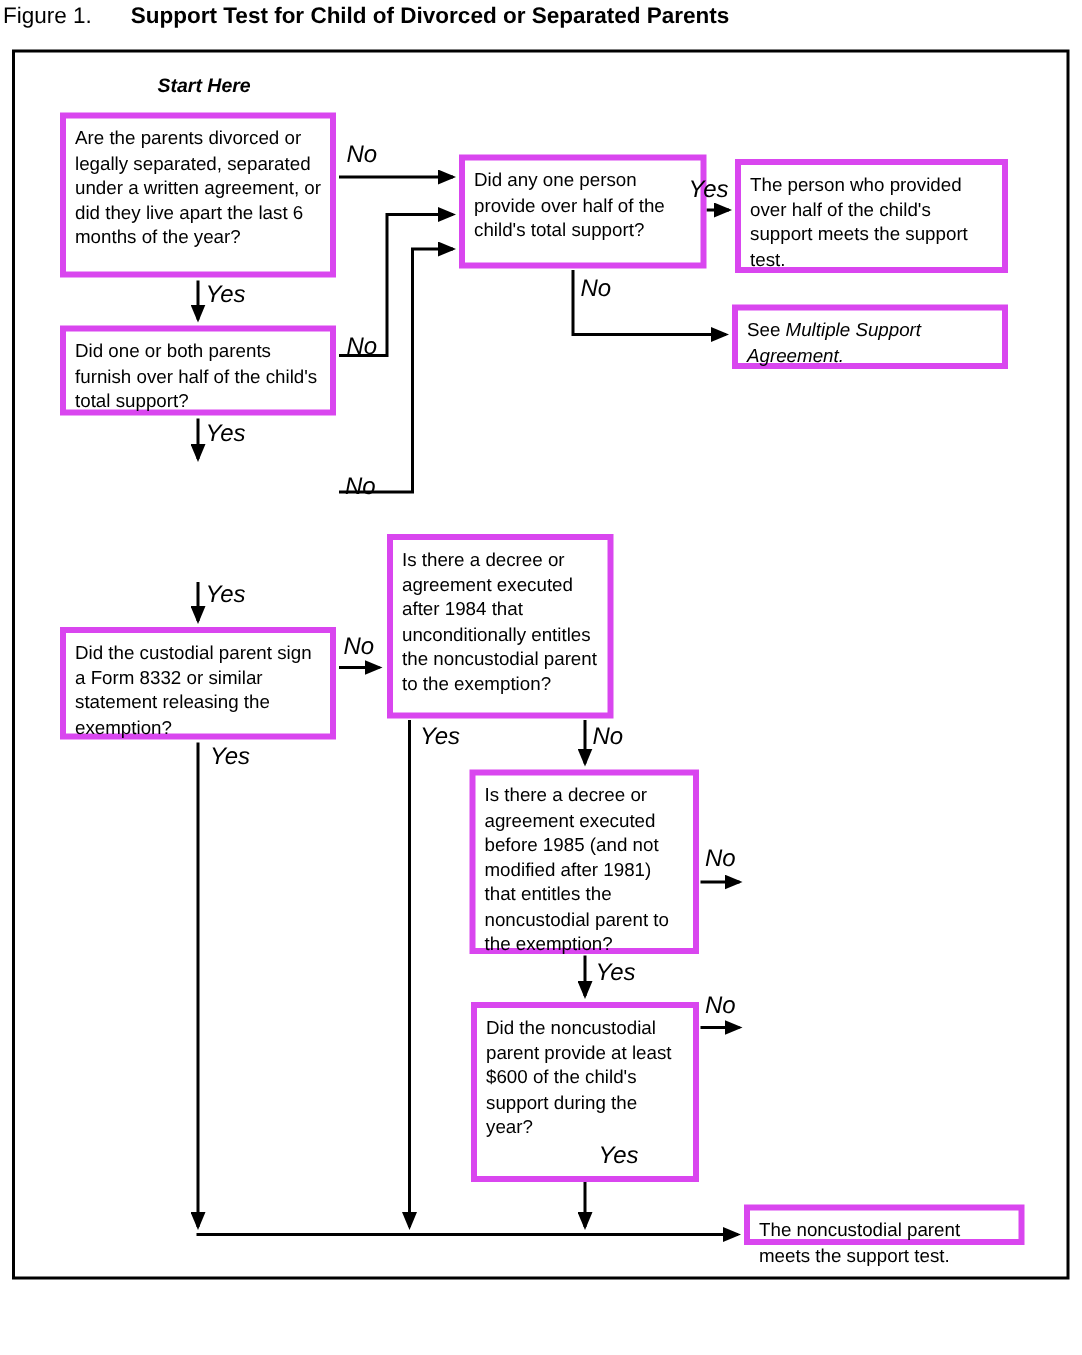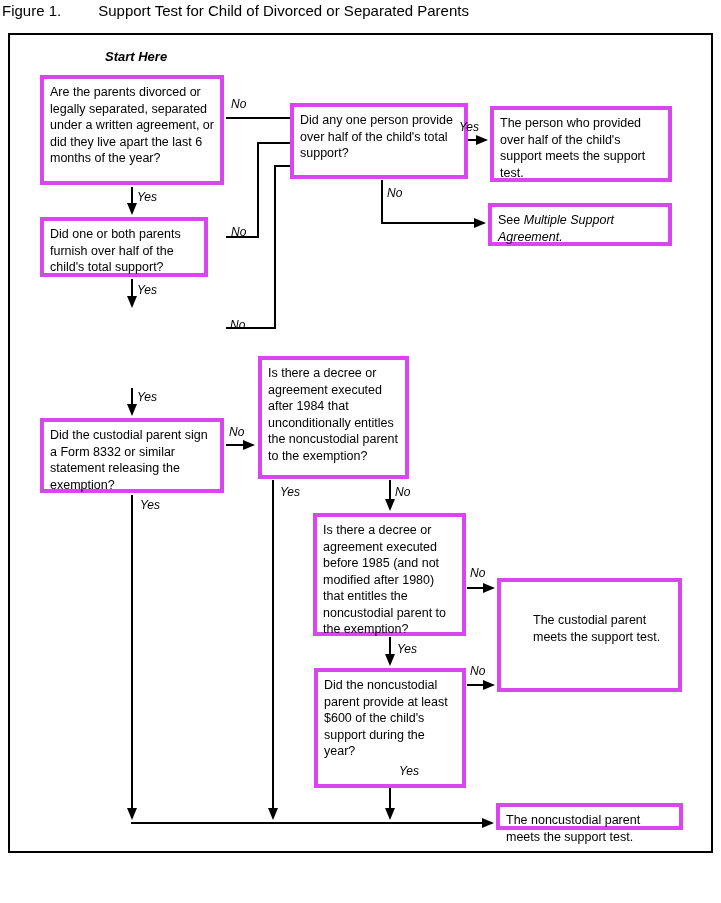--- a/index.html
+++ b/index.html
@@ -13,21 +13,21 @@
     overflow: hidden;
   }
   .figure-title {
     position: absolute;
     left: 2px;
     top: 2px;
     font-size: 15px;
     white-space: nowrap;
   }
   .figure-title .prefix { font-weight: normal; }
-  .figure-title .main { font-weight: normal; margin-left: 37px; }
+  .figure-title .main { font-weight: bold; margin-left: 26px; }
   .outer-border {
     position: absolute;
     left: 8px;
     top: 33px;
     width: 705px;
     height: 820px;
     border: 2px solid #000000;
     box-sizing: border-box;
   }
   .start-here {
@@ -46,21 +46,21 @@
     padding: 5px 6px;
     font-size: 12.5px;
     line-height: 16.5px;
   }
   .node.big-pad { padding: 30px 8px 8px 32px; }
   .edges { position: absolute; left: 0; top: 0; }
   .edges path { stroke: #000000; stroke-width: 2; fill: none; }
   .lbl {
     position: absolute;
     font-style: italic;
-    font-size: 12px;
+    font-size: 16px;
     line-height: 12px;
     white-space: nowrap;
   }
   .it { font-style: italic; }
 </style>
 </head>
 <body>
 
 <div class="canvas">
 
@@ -94,52 +94,49 @@
     <path d="M390 637 L390 664" marker-end="url(#ah)"></path>
     <path d="M467 685 L493 685" marker-end="url(#ah)"></path>
     <path d="M390 761 L390 818" marker-end="url(#ah)"></path>
     <path d="M131 823 L492 823" marker-end="url(#ah)"></path>
   </svg>
 
   <div class="node" style="left:40px; top:75px; width:184px; height:110px">
     <span>Are the parents divorced or legally separated, separated under a written agreement, or did they live apart the last 6 months of the year?</span>
   </div>
 
-  <div class="node" style="left:40px; top:217px; width:168px; height:60px">
+  <div class="node" style="left:40px; top:217px; width:184px; height:60px">
     <span>Did one or both parents furnish over half of the child's total support?</span>
   </div>
 
 
   <div class="node" style="left:40px; top:418px; width:184px; height:75px">
     <span>Did the custodial parent sign a Form 8332 or similar statement releasing the exemption?</span>
   </div>
 
-  <div class="node" style="left:290px; top:103px; width:178px; height:76px">
+  <div class="node" style="left:306px; top:103px; width:165px; height:76px">
     <span>Did any one person provide over half of the child's total support?</span>
   </div>
 
   <div class="node" style="left:488px; top:203px; width:184px; height:43px">
     <span>See </span><span class="it">Multiple Support Agreement.</span>
   </div>
 
   <div class="node" style="left:490px; top:106px; width:182px; height:76px">
     <span>The person who provided over half of the child's support meets the support test.</span>
   </div>
 
   <div class="node" style="left:258px; top:356px; width:151px; height:123px">
     <span>Is there a decree or agreement executed after 1984 that unconditionally entitles the noncustodial parent to the exemption?</span>
   </div>
 
   <div class="node" style="left:313px; top:513px; width:153px; height:123px">
-    <span>Is there a decree or agreement executed before 1985 (and not modified after 1980) that entitles the noncustodial parent to the exemption?</span>
+    <span>Is there a decree or agreement executed before 1985 (and not modified after 1981) that entitles the noncustodial parent to the exemption?</span>
   </div>
 
-  <div class="node big-pad" style="left:497px; top:578px; width:185px; height:114px">
-    <span>The custodial parent meets the support test.</span>
-  </div>
 
   <div class="node" style="left:314px; top:668px; width:152px; height:120px">
     <span>Did the noncustodial parent provide at least $600 of the child's support during the year?</span>
   </div>
 
   <div class="node" style="left:496px; top:803px; width:187px; height:27px">
     <span>The noncustodial parent meets the support test.</span>
   </div>
 
   <span class="lbl" style="left:137px; top:191px">Yes</span>

